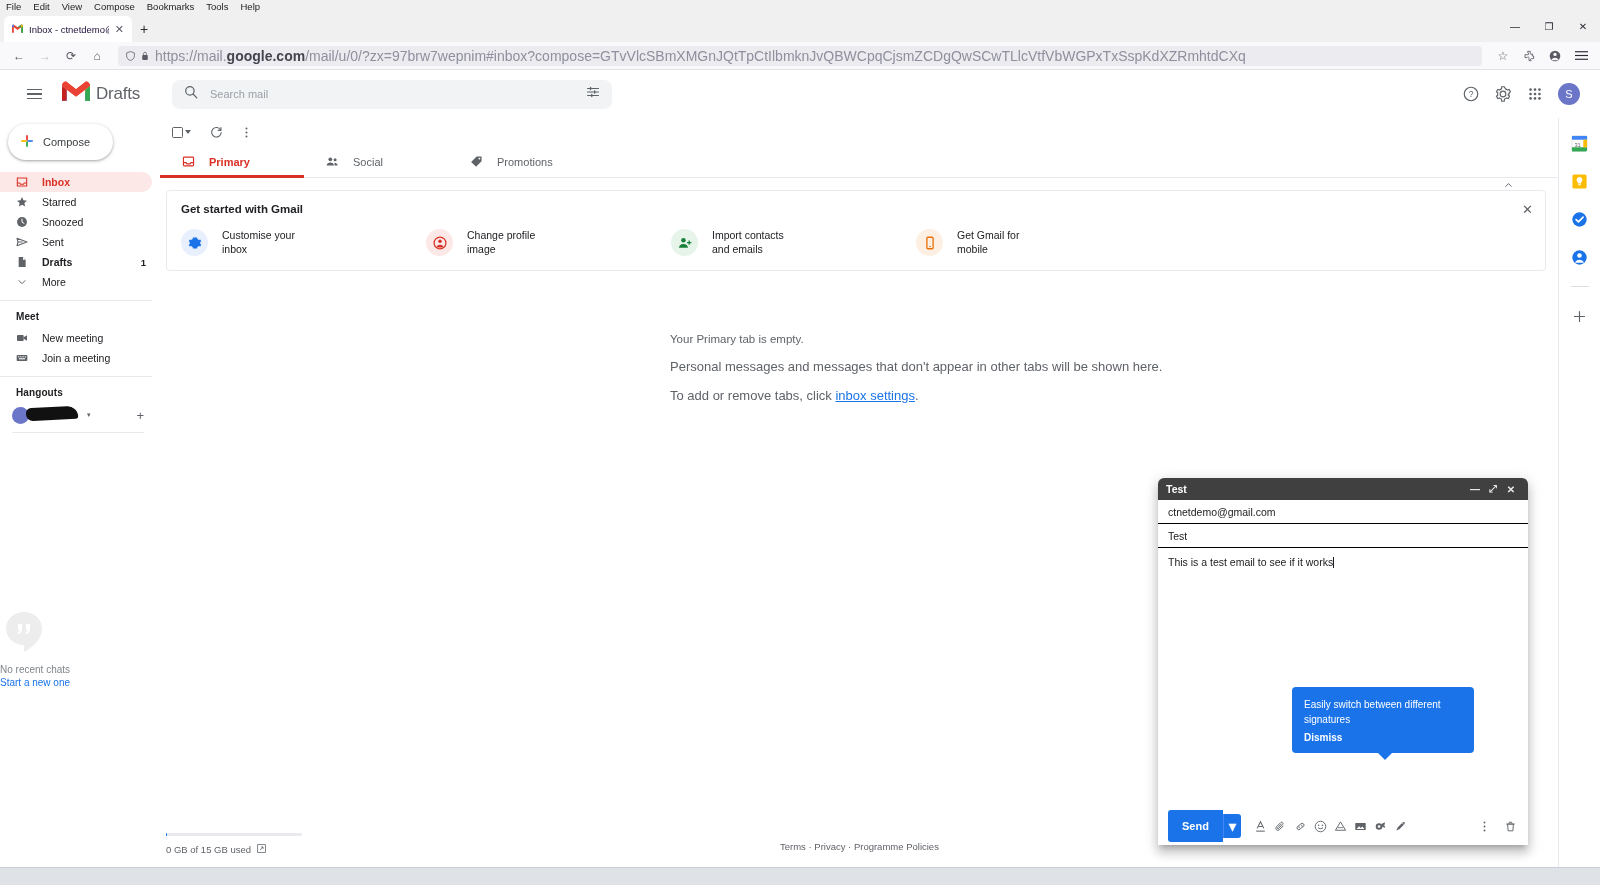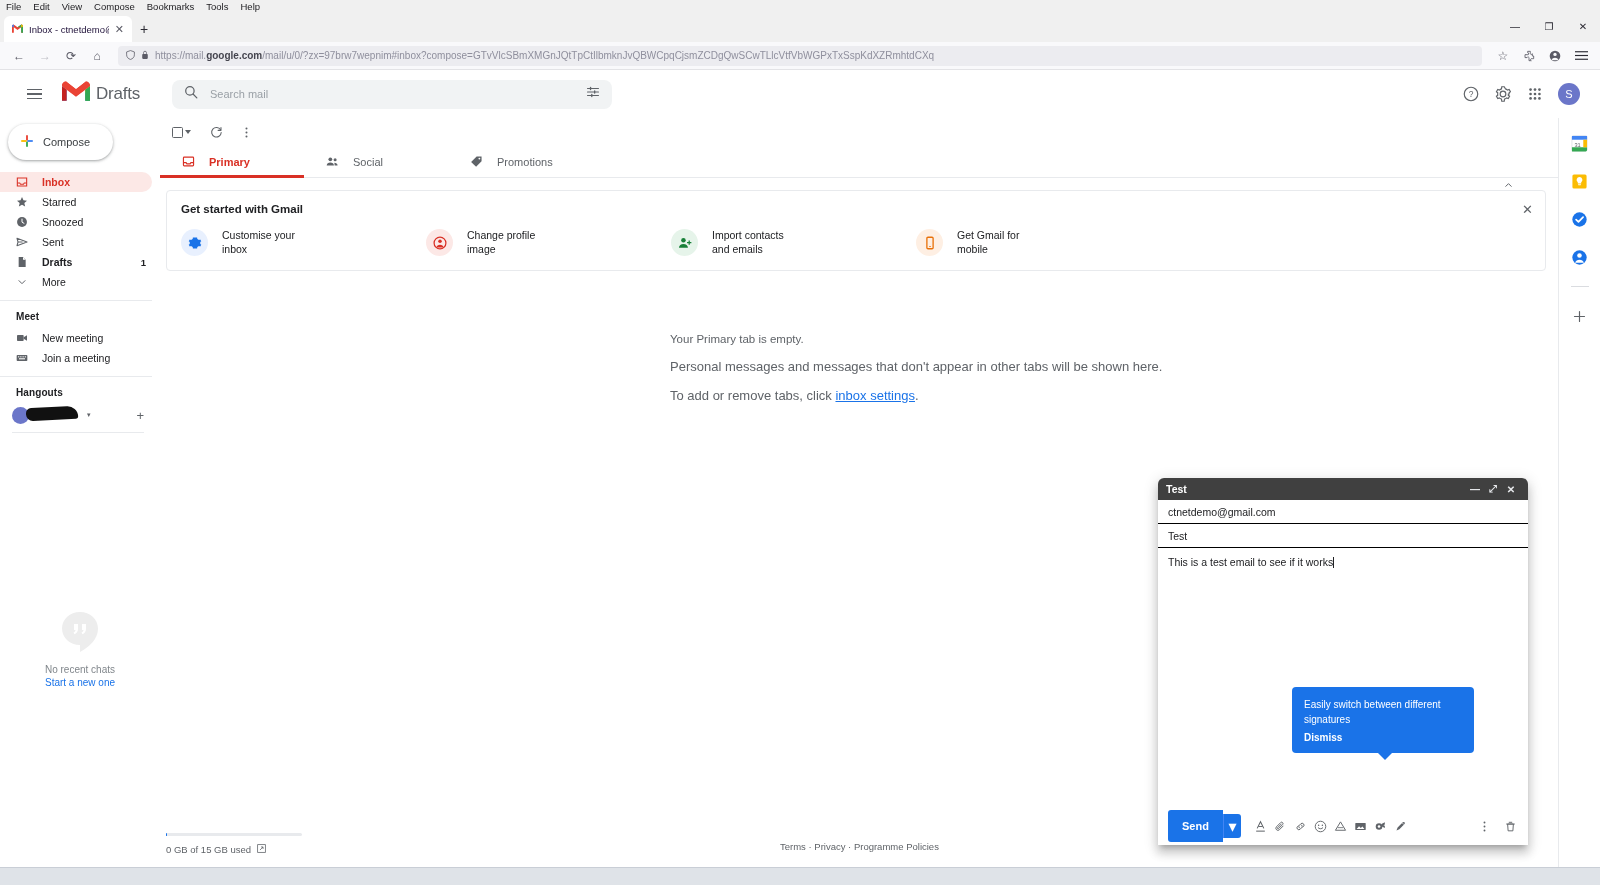--- a/index.html
+++ b/index.html
@@ -56,21 +56,21 @@
   .nav-icon {
     width: 22px; height: 22px; display: flex;
     align-items: center; justify-content: center;
     color: #5b5b66; font-size: 12px; flex: 0 0 auto;
   }
   .nav-icon.disabled { color: #bfbfc6; }
   .urlbar {
     flex: 1; height: 20px; background: #ececf0;
     border-radius: 4px; display: flex; align-items: center;
     gap: 6px; padding: 0 8px; margin: 0 6px;
-    font-size: 10px; color: #8f8f9d; overflow: hidden;
+    font-size: 14px; color: #8f8f9d; overflow: hidden;
   }
   .urlbar .url-text { white-space: nowrap; overflow: hidden; }
   .urlbar .url-text b { color: #45454f; font-weight: 700; }
   .urlbar .url-text i { font-style: normal; color: #8f8f9d; }
 
   
   .gmail-wrap {
     position: relative;
     height: 797px; background: #fff;
     display: flex; flex-direction: column;
@@ -155,21 +155,21 @@
     position: absolute; left: 14px; top: 0px; width: 52px; height: 13px;
     background: #111; border-radius: 7px 14px 3px 9px;
     transform: rotate(-3deg);
   }
   .hangouts-caret { font-size: 7px; color: #5f6368; margin-left: 52px; }
   .hangouts-plus { margin-left: auto; margin-right: 16px; font-size: 13px; color: #5f6368; font-weight: 300;}
   .hangouts-line { border-bottom: 1px solid #e8eaed; margin: 6px 16px 0 12px; }
 
   .chat-empty {
     position: absolute; top: 490px; left: 0; width: 160px;
-    display: flex; flex-direction: column; align-items: center; gap: 2px;
+    display: flex; flex-direction: column; align-items: flex-start; gap: 2px;
   }
   .chat-empty .bubble-ic { width: 48px; height: 48px; }
   .chat-empty .ce-text { font-size: 10px; color: #80868b; margin-top: 6px; }
   .chat-empty .ce-link { font-size: 10px; color: #1a73e8; }
 
   
   .maincol { flex: 1; min-width: 0; display: flex; flex-direction: column; position: relative; }
   .list-toolbar {
     height: 28px; display: flex; align-items: center; gap: 0px;
     padding-left: 8px;

